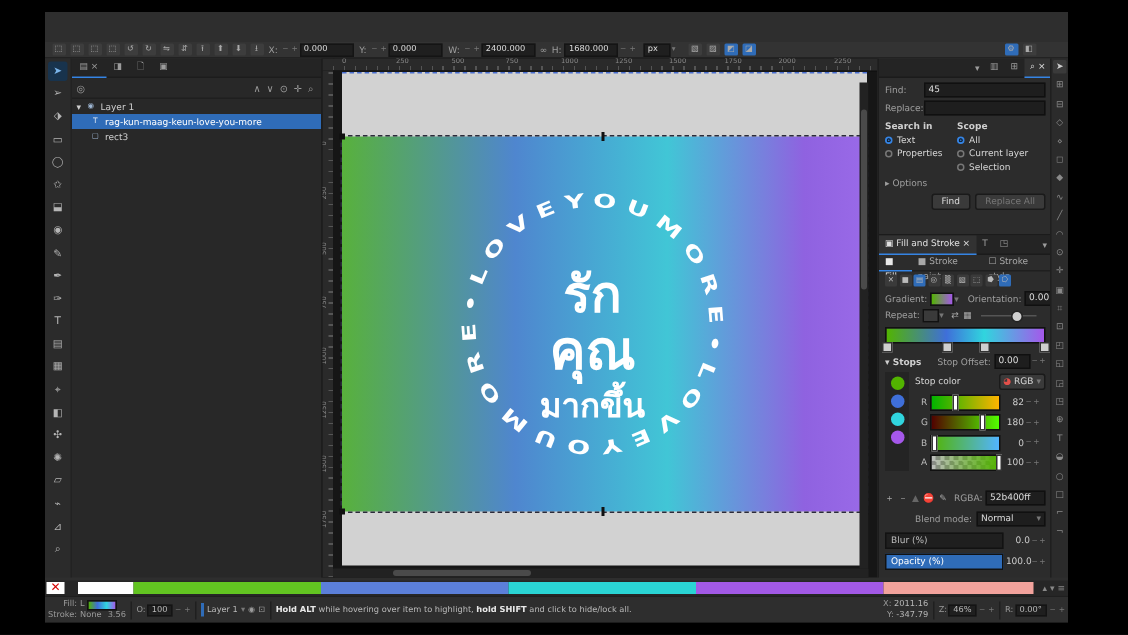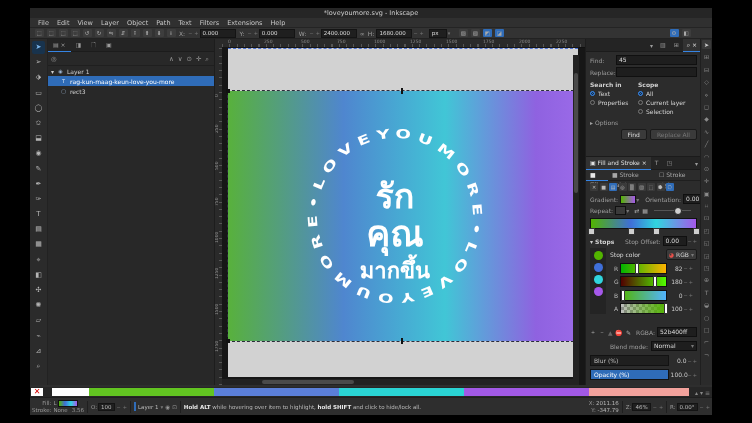--- a/index.html
+++ b/index.html
@@ -99,37 +99,21 @@
   .xy{display:flex;flex-direction:column;line-height:7px;text-align:right;margin-left:auto;}
   .sep{width:1px;height:12px;background:#1f1f1f;margin:0 3px;}
   .hint b{color:#e8e8e8;}
 </style>
 </head>
 <body>
 
 <div id="stage">
 <div id="app">
 
-  <div class="titlebar">
-    <span>*loveyoumore.svg - Inkscape</span>
-  </div>
-
-  <div class="menubar">
-
-  <span>File</span>
-        <span>Edit</span>
-        <span>View</span>
-        <span>Layer</span>
-        <span>Object</span>
-        <span>Path</span>
-        <span>Text</span>
-        <span>Filters</span>
-        <span>Extensions</span>
-        <span>Help</span>
-      </div>
+
 
   <div class="cmdbar">
     <span style="display:flex">
 
     <span class="tbicon">⬚</span>
           <span class="tbicon">⬚</span>
           <span class="tbicon">⬚</span>
           <span class="tbicon">⬚</span>
           <span class="tbicon">↺</span>
           <span class="tbicon">↻</span>

